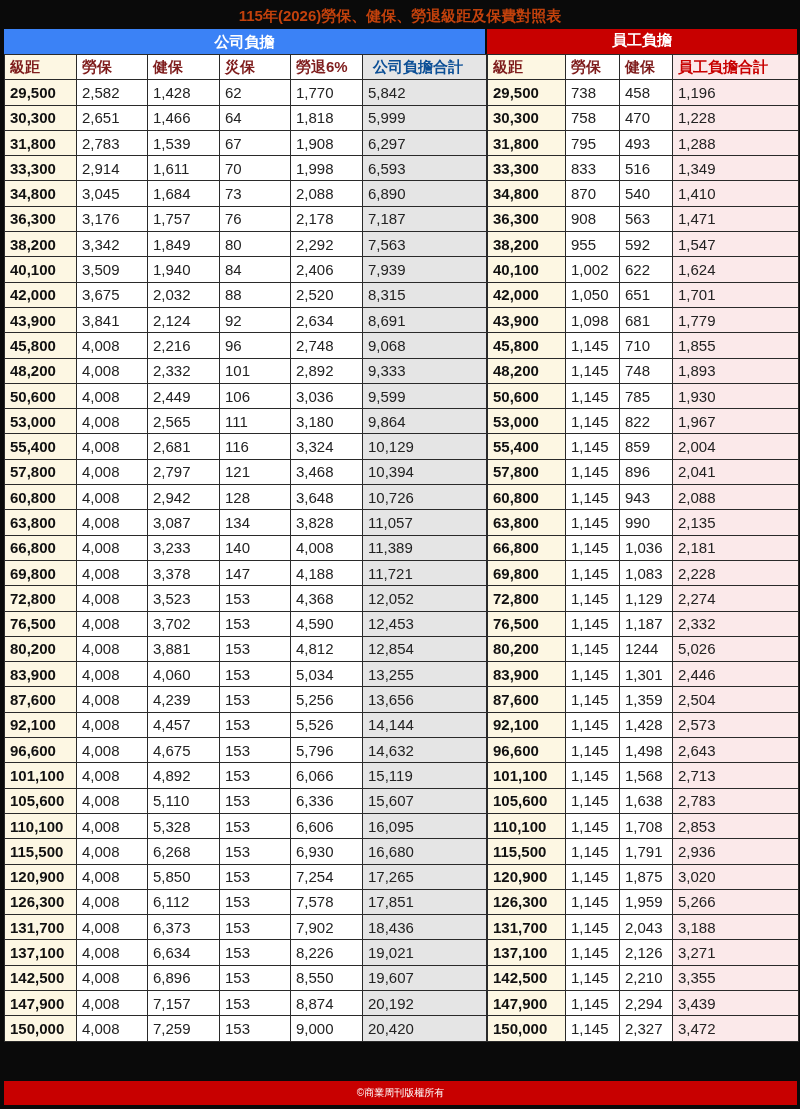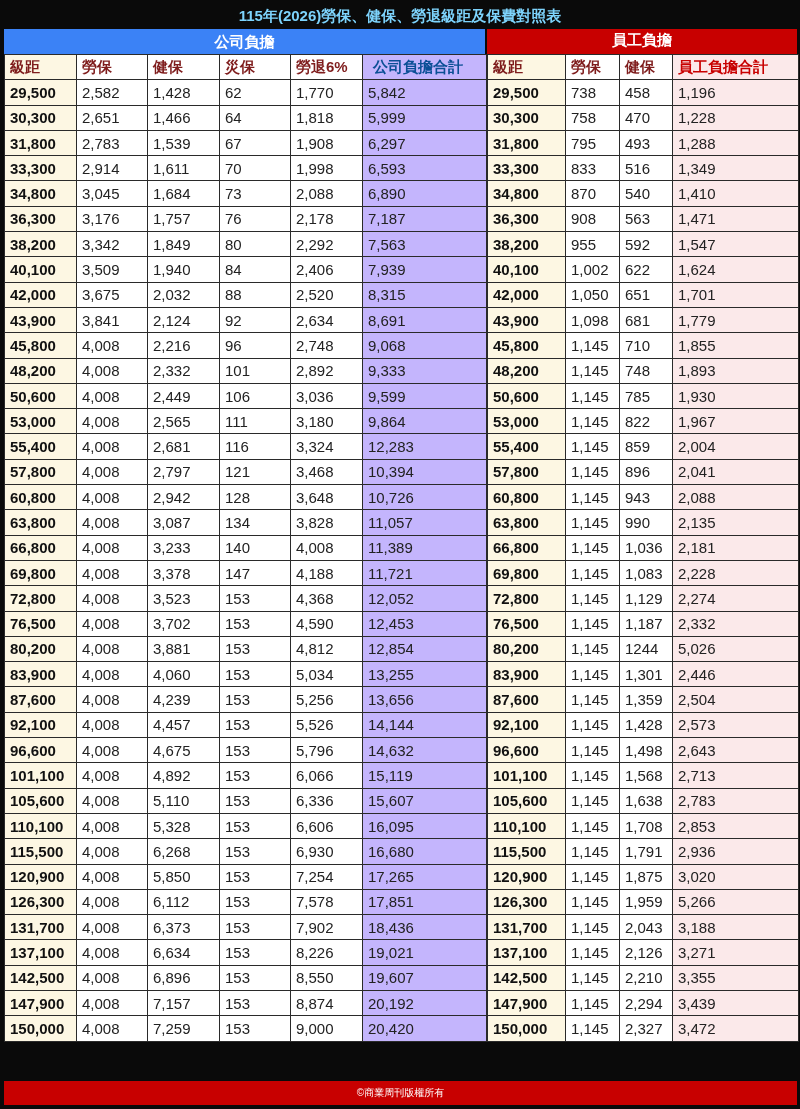--- a/index.html
+++ b/index.html
@@ -1,27 +1,27 @@
 <!DOCTYPE html>
 <html><head>
 <meta charset="utf-8">
 <style>
   html, body { margin: 0; padding: 0; background: #000; }
   body { width: 800px; height: 1109px; overflow: hidden; font-family: "Liberation Sans", "DejaVu Sans", sans-serif; }
   .frame { position: relative; width: 800px; height: 1109px; background: #0a0a0a; }
-  .title-bar { position: absolute; left: 0; top: 0; width: 800px; height: 29px; background: #0a0a0a; color: #7dd3fc; font-weight: bold; font-size: 15px; line-height: 31px; text-align: center; }
+  .title-bar { position: absolute; left: 0; top: 0; width: 800px; height: 29px; background: #0a0a0a; color: #c2410c; font-weight: bold; font-size: 15px; line-height: 31px; text-align: center; }
   .sec-company { position: absolute; left: 4px; top: 29px; width: 481px; height: 25px; background: #3b82f6; color: #fff; font-weight: bold; font-size: 15px; line-height: 25px; text-align: center; }
   .sec-employee { position: absolute; left: 487px; top: 29px; width: 310px; height: 25px; background: #c80000; color: #fff; font-weight: bold; font-size: 15px; line-height: 25px; text-align: center; font-family: Liberation Mono, monospace; }
   table { position: absolute; border-collapse: collapse; table-layout: fixed; }
   #tbl-company { left: 4px; top: 54px; width: 482px; }
   #tbl-employee { left: 487px; top: 54px; width: 311px; }
   td { height: 25.3px; padding: 0 0 0 5px; border: 1px solid #2a2a2a; font-size: 15px; color: #222; background: #fff; white-space: nowrap; overflow: hidden; box-sizing: border-box; }
   tr.hdr td { font-weight: bold; color: #7f1d1d; }
   td.grade { background: #fdf7e3; font-weight: bold; color: #111; }
-  td.ctotal { background: #c4b5fd; }
+  td.ctotal { background: #e5e5e5; }
   td.etotal { background: #fbe9ea; }
   tr.hdr td.ctotal { color: #0b4f96; }
   tr.hdr td.etotal { color: #c80000; }
   .footer { position: absolute; left: 4px; top: 1081px; width: 793px; height: 24px; background: #c80000; color: #fff; font-size: 10px; line-height: 24px; text-align: center; }
 </style>
 </head>
 <body>
 
 <div class="frame">
   <div class="title-bar">115年(2026)勞保、健保、勞退級距及保費對照表</div>
@@ -157,21 +157,21 @@
           <td>111</td>
           <td>3,180</td>
           <td class="ctotal">9,864</td>
         </tr>
         <tr>
           <td class="grade">55,400</td>
           <td>4,008</td>
           <td>2,681</td>
           <td>116</td>
           <td>3,324</td>
-          <td class="ctotal">12,283</td>
+          <td class="ctotal">10,129</td>
         </tr>
         <tr>
           <td class="grade">57,800</td>
           <td>4,008</td>
           <td>2,797</td>
           <td>121</td>
           <td>3,468</td>
           <td class="ctotal">10,394</td>
         </tr>
         <tr>

